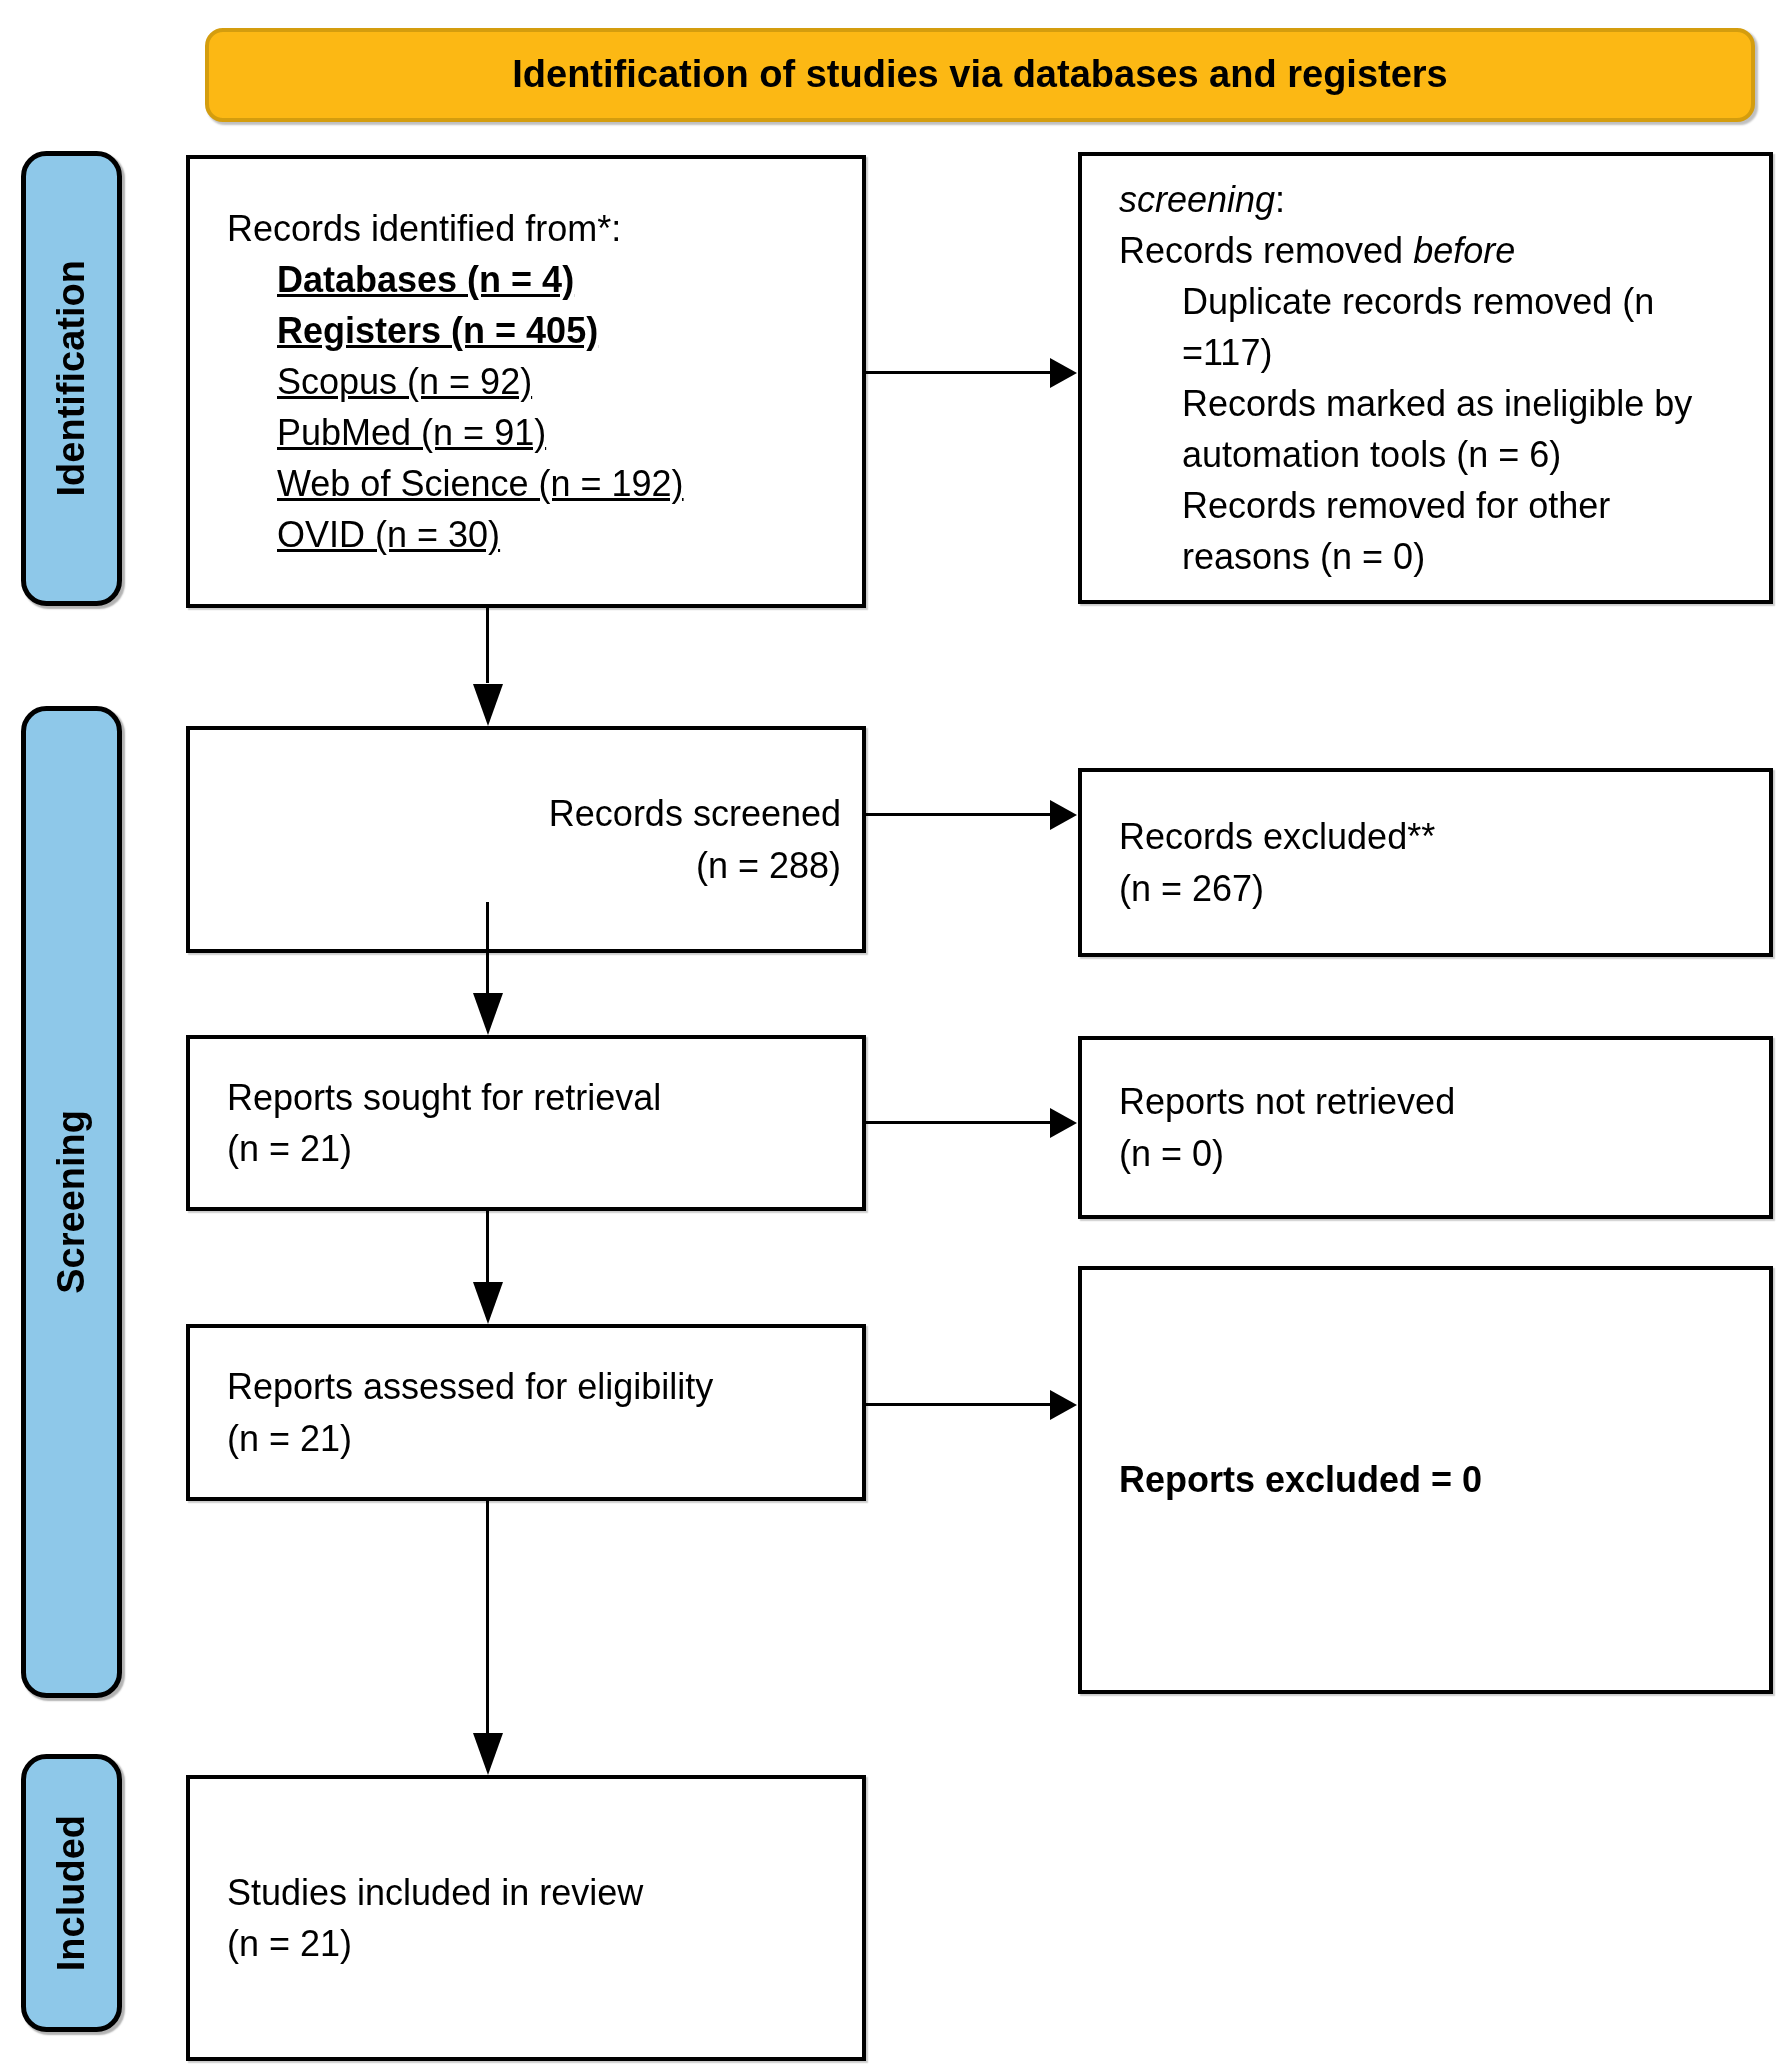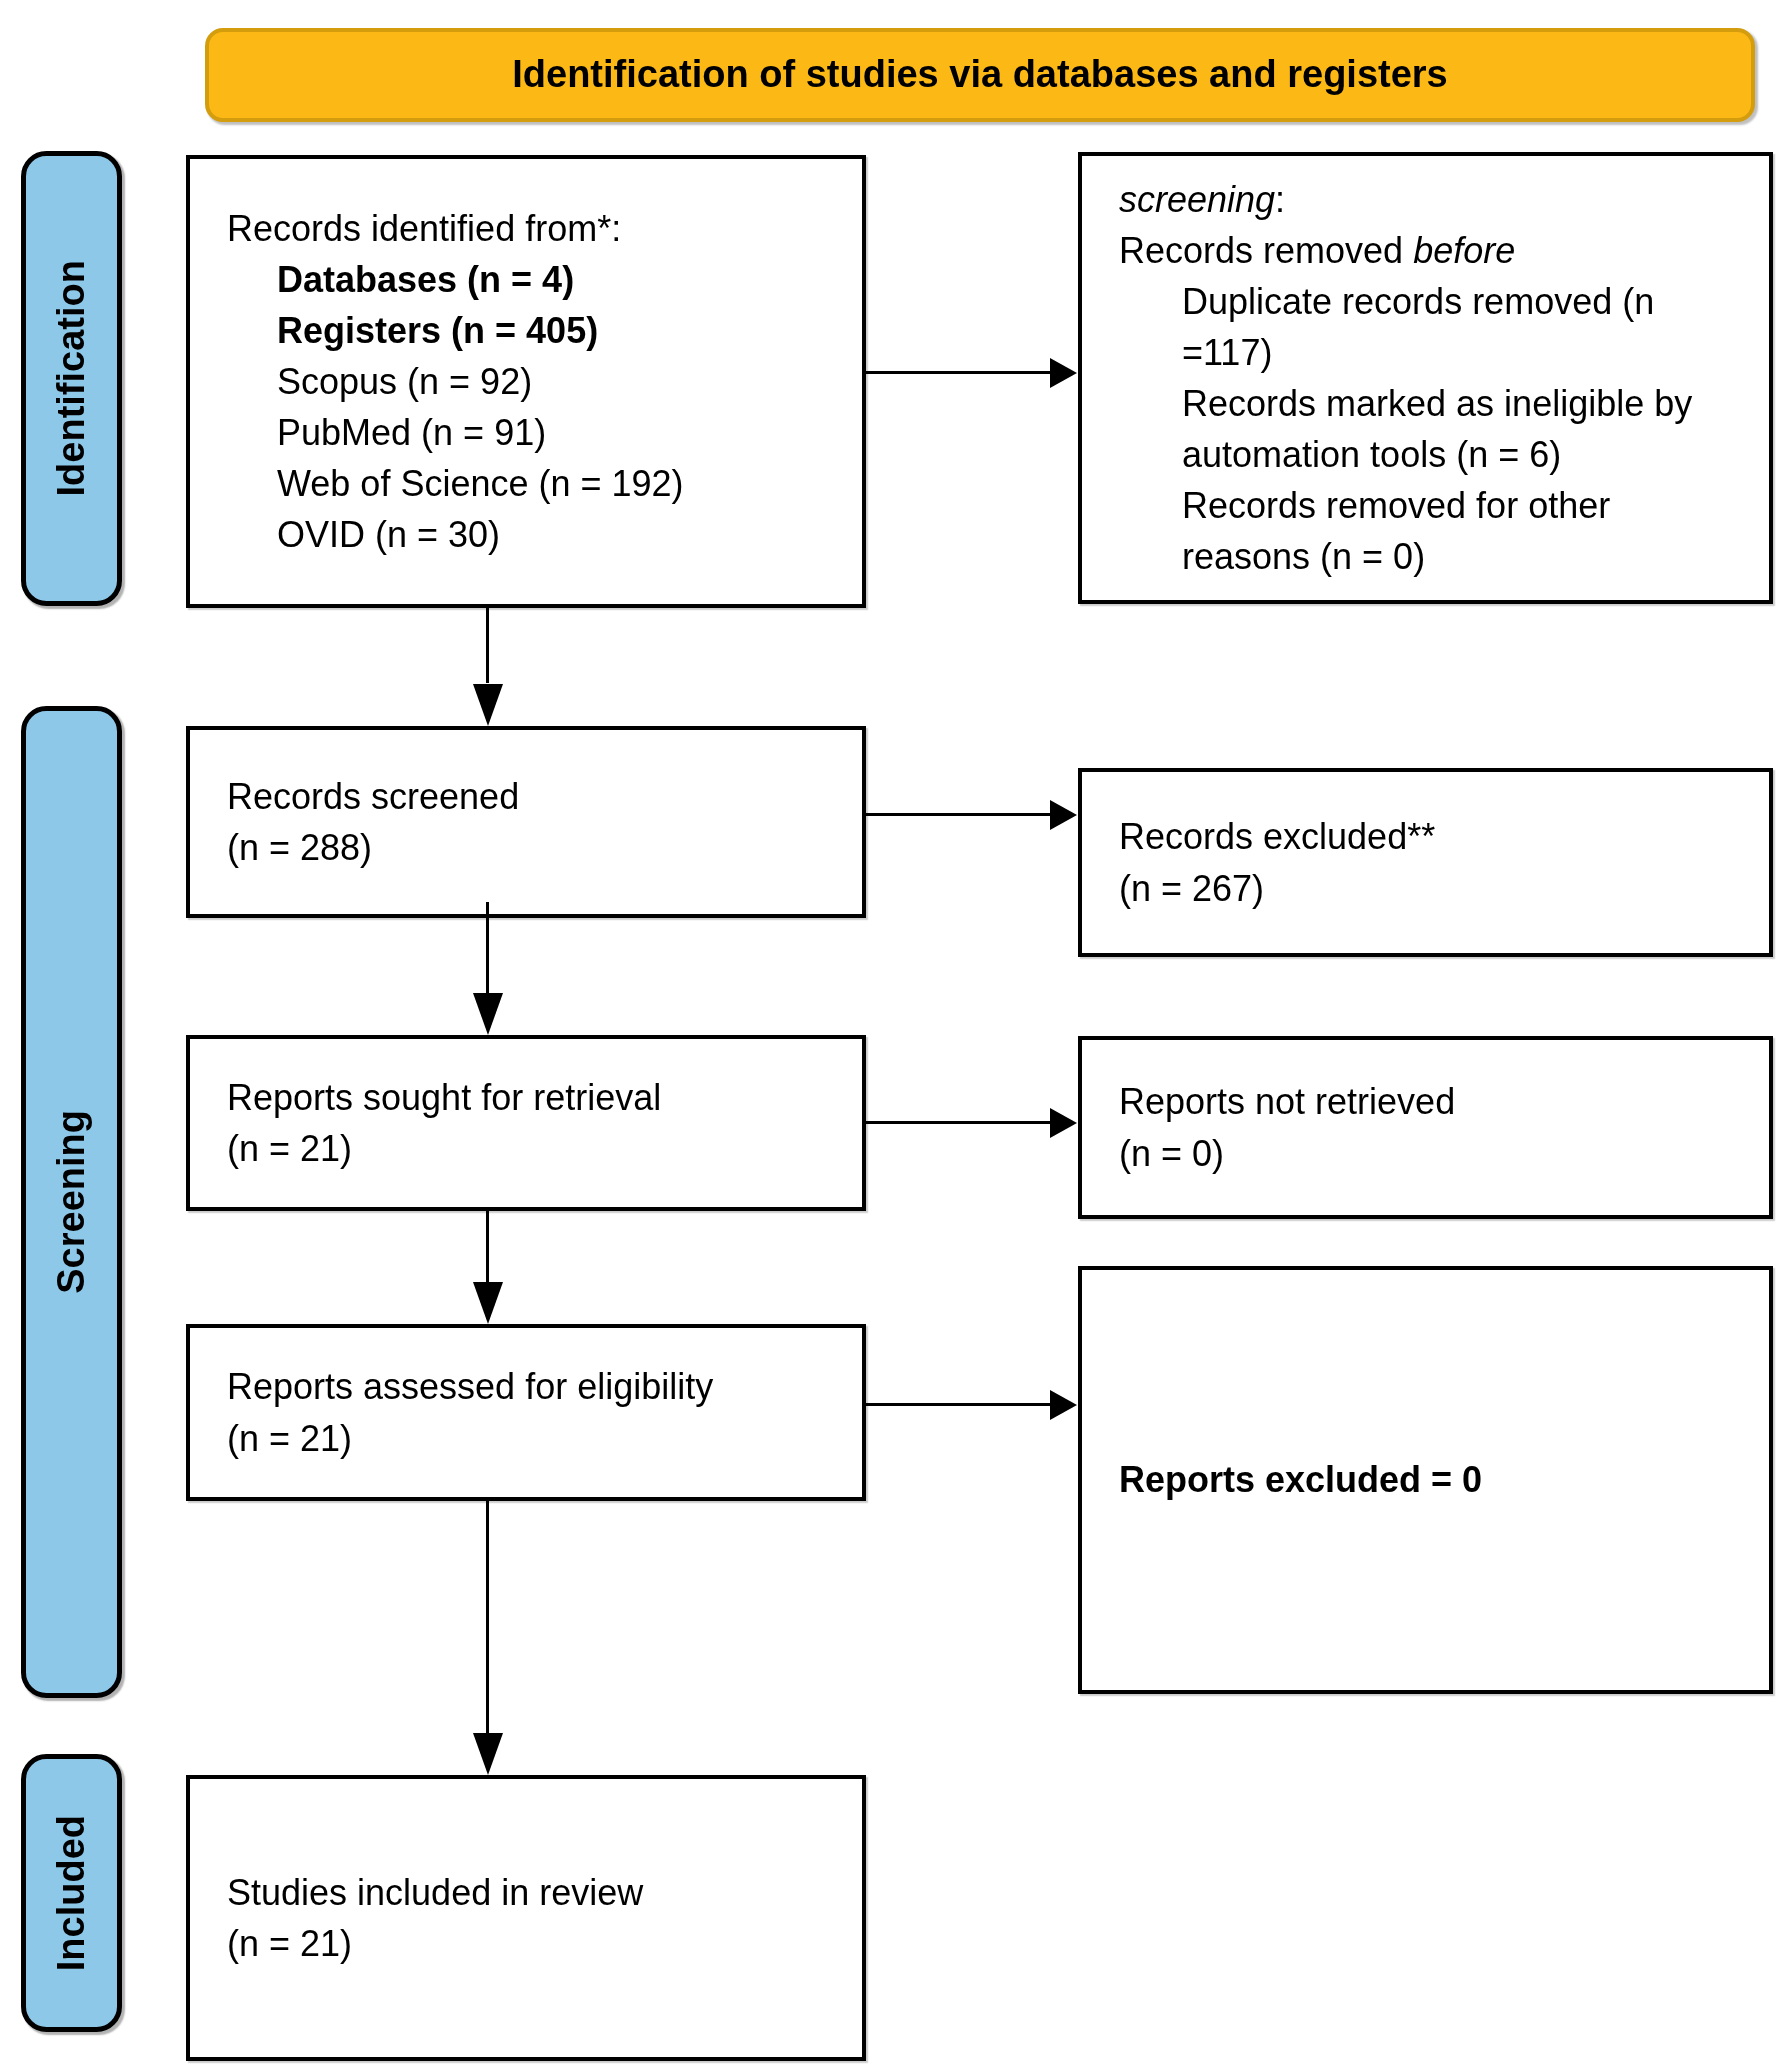--- a/index.html
+++ b/index.html
@@ -54,36 +54,36 @@
     position: absolute;
     background: #fff;
     border: 4.8px solid var(--box-border);
     box-sizing: border-box;
     box-shadow: 1.6px 2.1px 1.1px rgba(0,0,0,0.2);
   }
   .col-left  { left: 186px;  width: 680px; }
   .col-right { left: 1078px; width: 695px; }
   .box-identified       { top: 155px;  height: 453px; }
   .box-removed          { top: 152px;  height: 452px; }
-  .box-screened         { top: 726px; height: 192px; }
+  .box-screened         { top: 726px; height: 227px; text-align: right; }
   .box-records-excluded { top: 768px; height: 189px; }
   .box-sought           { top: 1035px; height: 176px; }
   .box-not-retrieved    { top: 1036px; height: 183px; }
   .box-assessed         { top: 1324px; height: 177px; }
   .box-reports-excluded { top: 1266px; height: 428px; }
   .box-included         { top: 1775px; height: 286px; }
 
   .box-text {
     position: absolute; inset: 0;
     display: flex; flex-direction: column; justify-content: center;
     padding: 16px 21px 16px 37px;
     font-size: 36px; line-height: 1.42;
     box-sizing: border-box;
   }
-  .indent-1 { padding-left: 50px; }
+  .indent-1 { padding-left: 50px; text-decoration: underline; }
   .indent-2 { padding-left: 63px; }
   .b { font-weight: bold; }
 
   
   .vline {
     position: absolute; width: 3.2px; left: 486px; background: #000;
   }
   .vhead {
     position: absolute; left: 473px; width: 0; height: 0;
     border-left: 15px solid transparent;

